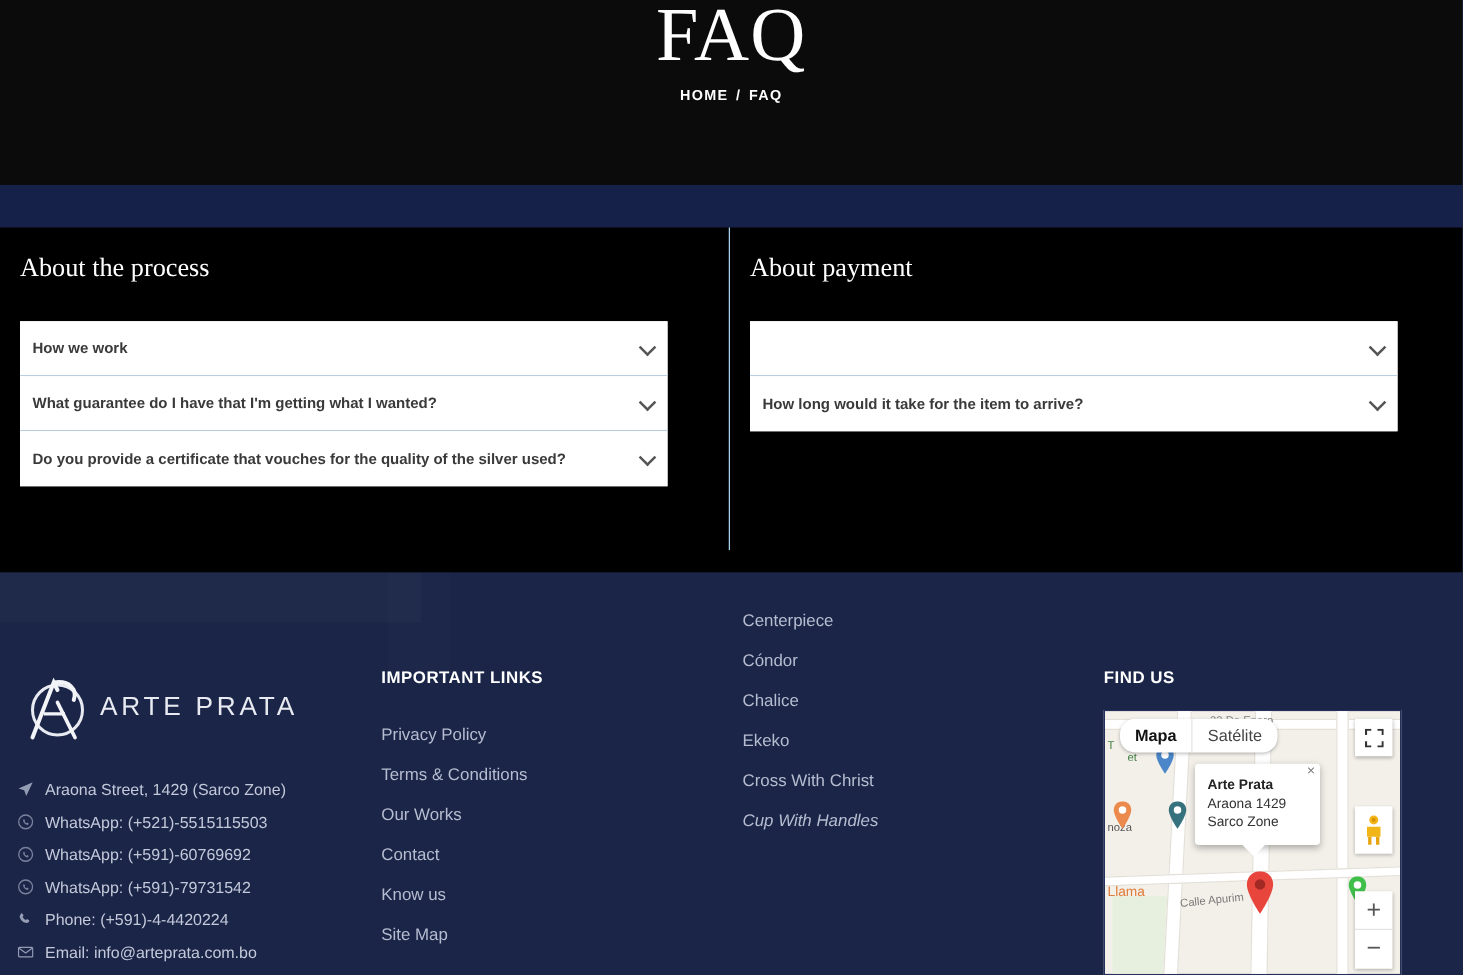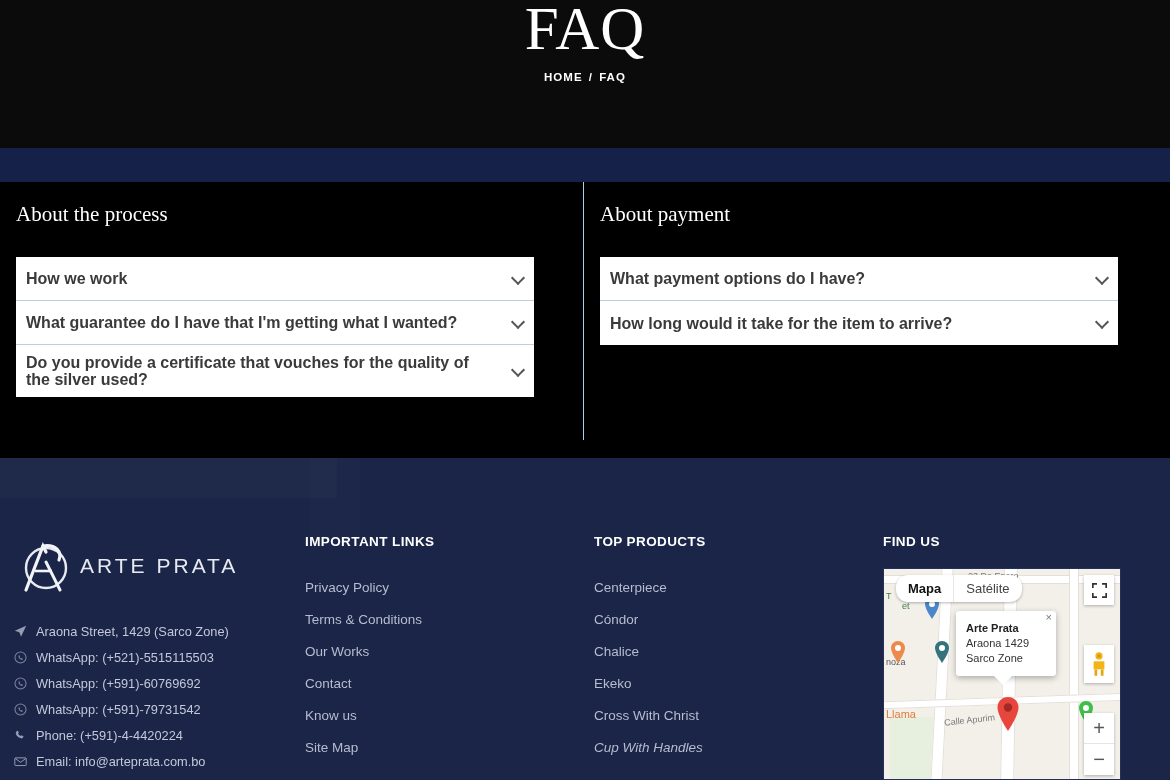--- a/index.html
+++ b/index.html
@@ -60,21 +60,21 @@
     position: relative;
     background: #ffffff;
     border-bottom: 1px solid #b9cfe0;
     min-height: 44px;
     display: flex; align-items: center;
     padding: 9px 40px 9px 10px;
     cursor: pointer;
   }
   .acc-item:last-child { border-bottom: none; }
   .acc-label {
-    font-size: 16px; color: #3a3a3a; font-weight: bold;
+    font-size: 12px; color: #3a3a3a; font-weight: bold;
     line-height: 17px;
   }
   .chev {
     position: absolute; right: 10px; top: 50%;
     width: 12px; height: 12px; margin-top: -7px;
   }
   .chev::before {
     content: ""; position: absolute; left: 1px; top: 1px;
     width: 8px; height: 8px;
     border-right: 2px solid #555; border-bottom: 2px solid #555;
@@ -243,21 +243,20 @@
           <span class="acc-label">Do you provide a certificate that vouches for the quality of the silver used?</span>
           <span class="chev"></span>
         </div>
       </div>
     </div>
 
     <div class="faq-col right">
       <div class="faq-heading">About payment</div>
       <div class="accordion">
         <div class="acc-item">
-          <span class="acc-label">What payment options do I have?</span>
           <span class="chev"></span>
         </div>
         <div class="acc-item">
           <span class="acc-label">How long would it take for the item to arrive?</span>
           <span class="chev"></span>
         </div>
       </div>
     </div>
   </div>
 
@@ -341,21 +340,20 @@
         <a class="f-link">Privacy Policy</a>
         <a class="f-link">Terms &amp; Conditions</a>
         <a class="f-link">Our Works</a>
         <a class="f-link">Contact</a>
         <a class="f-link">Know us</a>
         <a class="f-link">Site Map</a>
       </div>
     </div>
 
     <div class="fcol c3">
-      <div class="f-head">TOP PRODUCTS</div>
       <div class="f-links">
         <a class="f-link">Centerpiece</a>
         <a class="f-link">Cóndor</a>
         <a class="f-link">Chalice</a>
         <a class="f-link">Ekeko</a>
         <a class="f-link">Cross With Christ</a>
         <a class="f-link italic">Cup With Handles</a>
       </div>
     </div>
 

